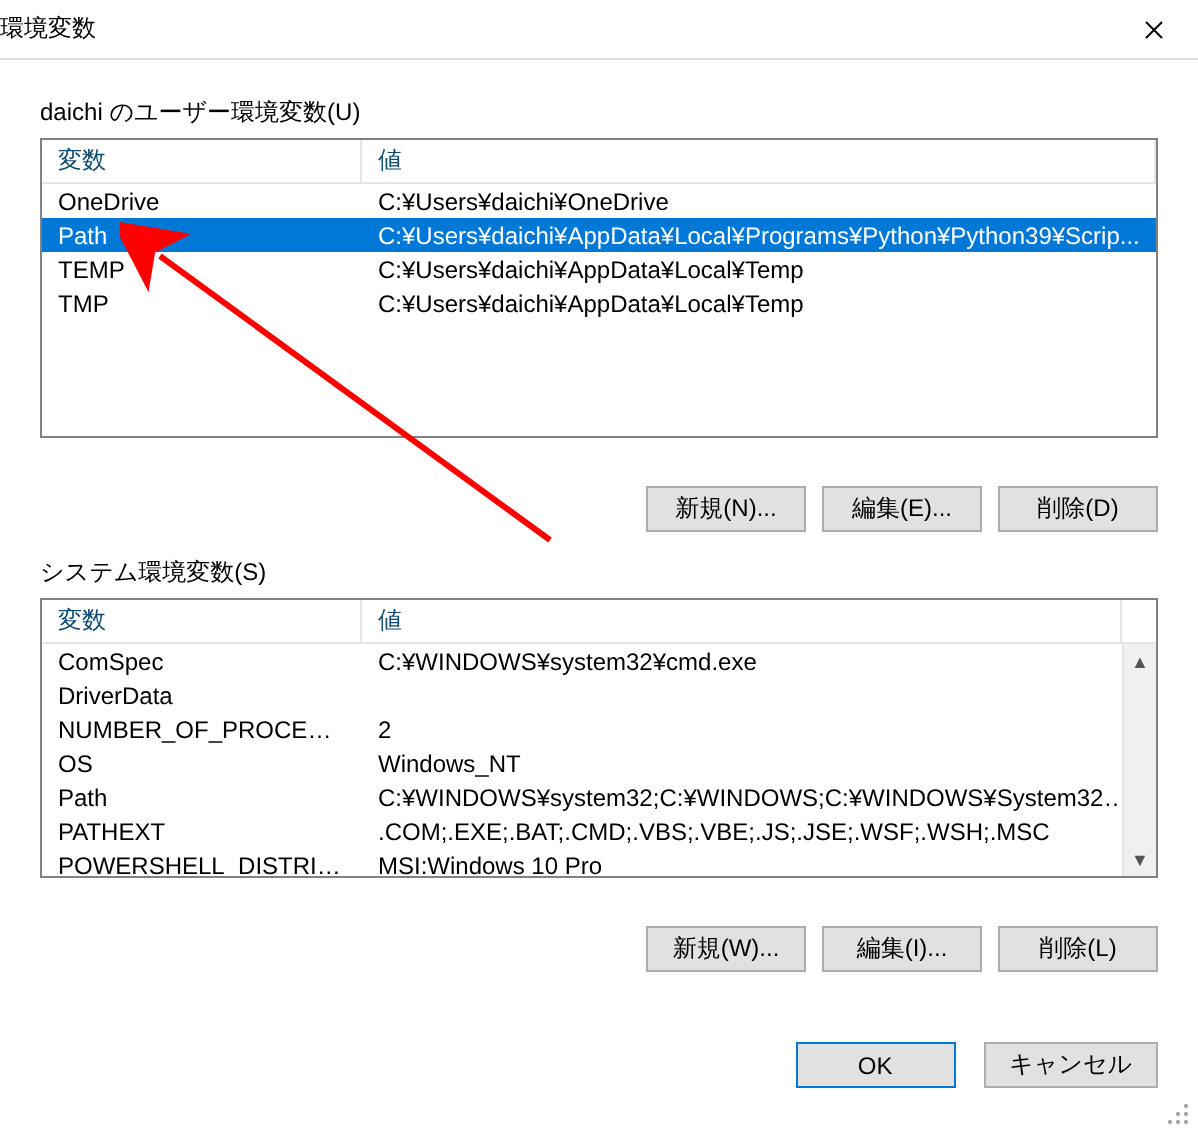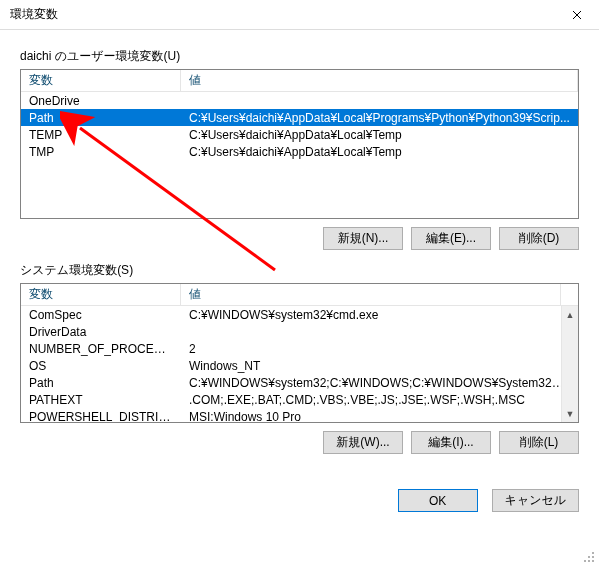--- a/index.html
+++ b/index.html
@@ -11,21 +11,21 @@
     color: #000;
     width: 599px;
     height: 567px;
     overflow: hidden;
     position: relative;
   }
   .titlebar {
     display: flex;
     align-items: center;
     height: 30px;
-    padding: 0 0 0 10px;
+    padding: 0 0 0 0;
     border-bottom: 1px solid #ddd;
   }
   .titlebar .title { flex: 1; font-size: 12px; }
   .titlebar .close {
     width: 45px;
     height: 30px;
     display: flex;
     align-items: center;
     justify-content: center;
     font-size: 14px;
@@ -103,21 +103,21 @@
     align-items: center;
     justify-content: center;
     font-size: 9px;
     color: #555;
   }
   .sb-track { flex: 1; }
   .btn-row {
     display: flex;
     justify-content: flex-end;
     gap: 8px;
-    margin-top: 8px;
+    margin-top: 24px;
     align-items: flex-end;
   }
   .btn {
     min-width: 80px;
     height: 23px;
     background: #e1e1e1;
     border: 1px solid #adadad;
     font-size: 12px;
     font-family: inherit;
     padding: 0 12px;
@@ -164,20 +164,21 @@
   <div class="group">
     <div class="group-label">daichi のユーザー環境変数(U)</div>
     <div class="listbox">
       <div class="header-row">
         <div class="header-cell col-name">変数</div>
         <div class="header-cell col-value">値</div>
       </div>
       <div class="rows" id="user-rows">
           <div class="row">
             <div class="cell col-name">OneDrive</div>
+            <div class="cell col-value">C:¥Users¥daichi¥OneDrive</div>
           </div>
           <div class="row selected">
             <div class="cell col-name">Path</div>
             <div class="cell col-value">C:¥Users¥daichi¥AppData¥Local¥Programs¥Python¥Python39¥Scrip...</div>
           </div>
           <div class="row">
             <div class="cell col-name">TEMP</div>
             <div class="cell col-value">C:¥Users¥daichi¥AppData¥Local¥Temp</div>
           </div>
           <div class="row">

